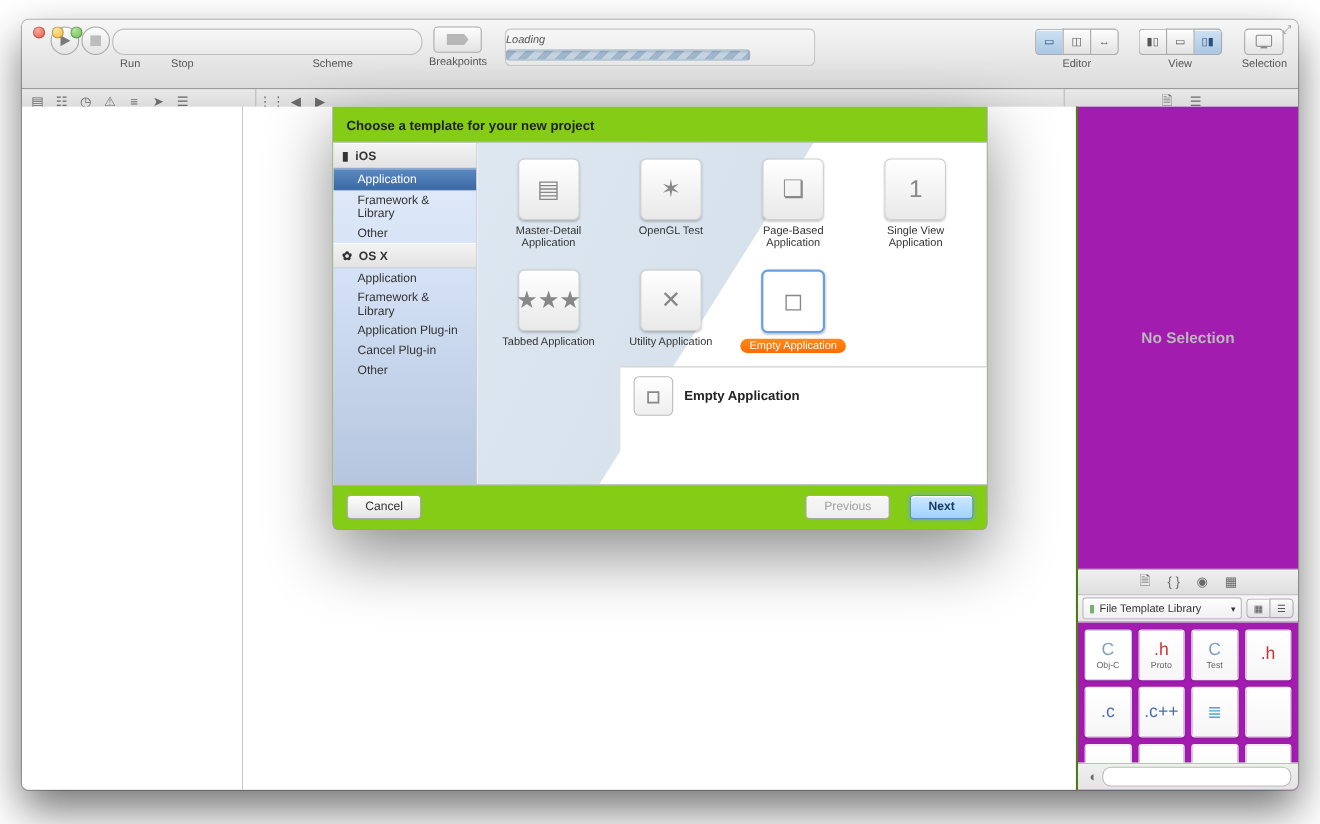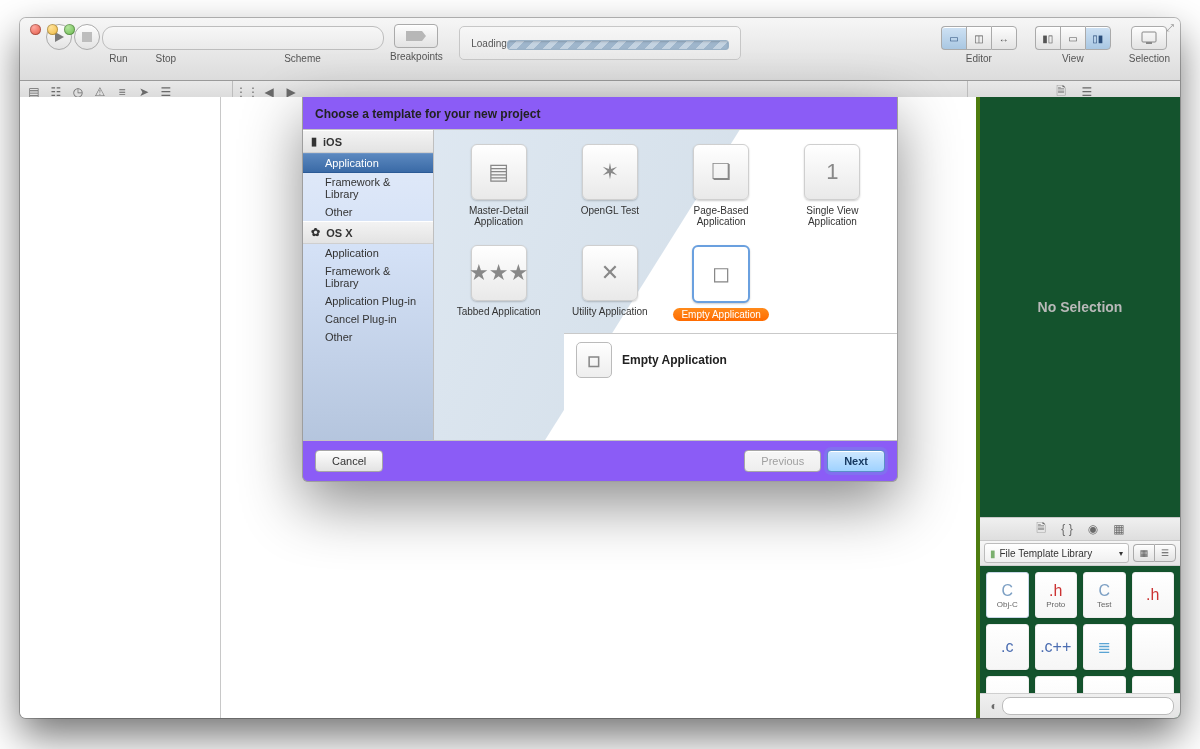--- a/index.html
+++ b/index.html
@@ -58,23 +58,23 @@
   .tb-btn.round{width:24px;height:24px;border-radius:50%}
   .tb-capsule{
     flex:0 0 280px;height:22px;border-radius:11px;
     background:linear-gradient(#f7f7f7,#eaeaea);
     border:1px solid #bdbdbd;margin-top:2px;
   }
   .tb-lcd{
     width:280px;height:32px;border-radius:5px;
     background:linear-gradient(#f7f7f7,#e9e9e9);
     border:1px solid #c7c7c7;
-    display:flex;flex-direction:row;align-items:center;justify-content:center;
+    display:flex;flex-direction:column;align-items:flex-start;justify-content:center;
     font-size:10px;color:#555;
-    position:absolute;left:50%;top:8px;transform:translateX(-50%);
+    position:absolute;left:50%;top:8px;transform:translateX(-50%);font-style:italic;
   }
   .tb-lcd .bar{
     width:220px;height:8px;border-radius:3px;margin-top:3px;
     background:repeating-linear-gradient(135deg,#9fb6cc 0 6px,#c4d3e1 6px 12px);
     border:1px solid #9ab1c6;
     box-shadow:inset 0 1px 2px rgba(0,0,0,.15);
   }
   .tb-right{position:absolute;right:10px;top:8px;display:flex;gap:18px;align-items:flex-start}
   .tb-seg{display:flex}
   .tb-seg .tb-btn{border-radius:0;border-right:none}
@@ -89,21 +89,21 @@
     display:flex;
   }
   .subbar .left{width:200px;border-right:1px solid #bcbcbc;display:flex;align-items:center;gap:6px;padding:0 6px}
   .subbar .mid{flex:1;display:flex;align-items:center;gap:6px;padding:0 6px}
   .subbar .right{width:200px;border-left:1px solid #bcbcbc;display:flex;align-items:center;justify-content:center;gap:10px;padding:0 6px}
   .mini-icon{font-size:12px;color:#6a6a6a;display:inline-flex;align-items:center;justify-content:center;width:16px}
   
   .body{position:absolute;top:79px;left:0;right:0;bottom:0;display:flex}
   .nav-col{width:200px;background:#fff;border-right:1px solid #c8c8c8}
   .editor-col{flex:1;background:#fff;position:relative}
-  .insp-col{width:200px;background:#14532d;border-left:4px solid #4d7c0f;display:flex;flex-direction:column}
+  .insp-col{width:200px;background:#a21caf;border-left:2px solid #4d7c0f;display:flex;flex-direction:column}
   .no-sel{flex:0 0 420px;display:flex;align-items:center;justify-content:center;color:#b9b9b9;font-size:14px;font-weight:bold}
   
   .lib-head{
     height:22px;border-top:1px solid #c8c8c8;background:linear-gradient(#f0f0f0,#dedede);
     display:flex;align-items:center;justify-content:center;gap:10px;border-bottom:1px solid #c8c8c8;
   }
   .lib-toolbar{
     height:24px;background:linear-gradient(#f6f6f6,#e6e6e6);border-bottom:1px solid #cfcfcf;
     display:flex;align-items:center;padding:0 4px;gap:4px;
   }
@@ -122,21 +122,21 @@
   .lib-item .big{font-size:16px}
   .lib-search{
     height:24px;border-top:1px solid #cfcfcf;display:flex;align-items:center;padding:0 6px;
     background:linear-gradient(#f0f0f0,#e4e4e4);
   }
   .lib-search .field{flex:1;height:16px;border-radius:8px;background:#fff;border:1px solid #bcbcbc}
   
   .sheet{
     position:absolute;left:50%;top:79px;transform:translateX(-50%);
     width:594px;border:1px solid #9e9e9e;border-top:none;border-radius:0 0 6px 6px;
-    background:#8b5cf6;box-shadow:0 22px 60px rgba(0,0,0,.45);
+    background:#84cc16;box-shadow:0 22px 60px rgba(0,0,0,.45);
     z-index:50;overflow:hidden;
   }
   .sheet h1{font-size:12px;font-weight:bold;margin:10px 12px 8px;color:#222}
   .sheet-body{display:flex;border-top:1px solid #c4c4c4;border-bottom:1px solid #c4c4c4;background:#fff;height:310px}
   .cat-list{
     width:130px;background:linear-gradient(-180deg,#e4ecfa,#d4e1f6 120px,#b0c1da 340px);
     border-right:1px solid #bfbfbf;font-size:11px;overflow:hidden;
   }
   .cat-head{
     font-weight:bold;display:flex;align-items:center;gap:6px;padding:4px 8px;color:#333;
@@ -174,21 +174,21 @@
     background:#fff;border-top:1px solid #c9c9c9;padding:8px 12px;
     display:flex;flex-direction:column;gap:6px;
   }
   .desc-pane .row1{display:flex;gap:10px;align-items:center;font-size:12px;font-weight:bold;color:#222}
   .desc-pane .row1 .dicon{
     width:34px;height:34px;border:1px solid #bbb;border-radius:5px;background:linear-gradient(#fff,#eee);
     display:flex;align-items:center;justify-content:center;font-size:16px;color:#888;
   }
   .desc-pane .txt{font-size:10px;color:#444}
   .sheet-foot{
-    height:40px;display:flex;align-items:center;padding:0 12px;gap:6px;
+    height:40px;display:flex;align-items:center;padding:0 12px;gap:18px;
   }
   .sheet-foot .spacer{flex:1}
   .mac-btn{
     height:22px;padding:0 16px;border:1px solid #a7a7a7;border-radius:4px;
     background:linear-gradient(#fdfdfd,#e3e3e3);box-shadow:inset 0 1px 0 #fff;
     font-size:11px;color:#333;
   }
   .mac-btn.primary{
     background:linear-gradient(var(--btn-blue1),var(--btn-blue2));border-color:#5a8fc7;font-weight:bold;color:#173a62;
     box-shadow:inset 0 1px 0 #fff,0 0 0 3px rgba(104,168,224,.25);

